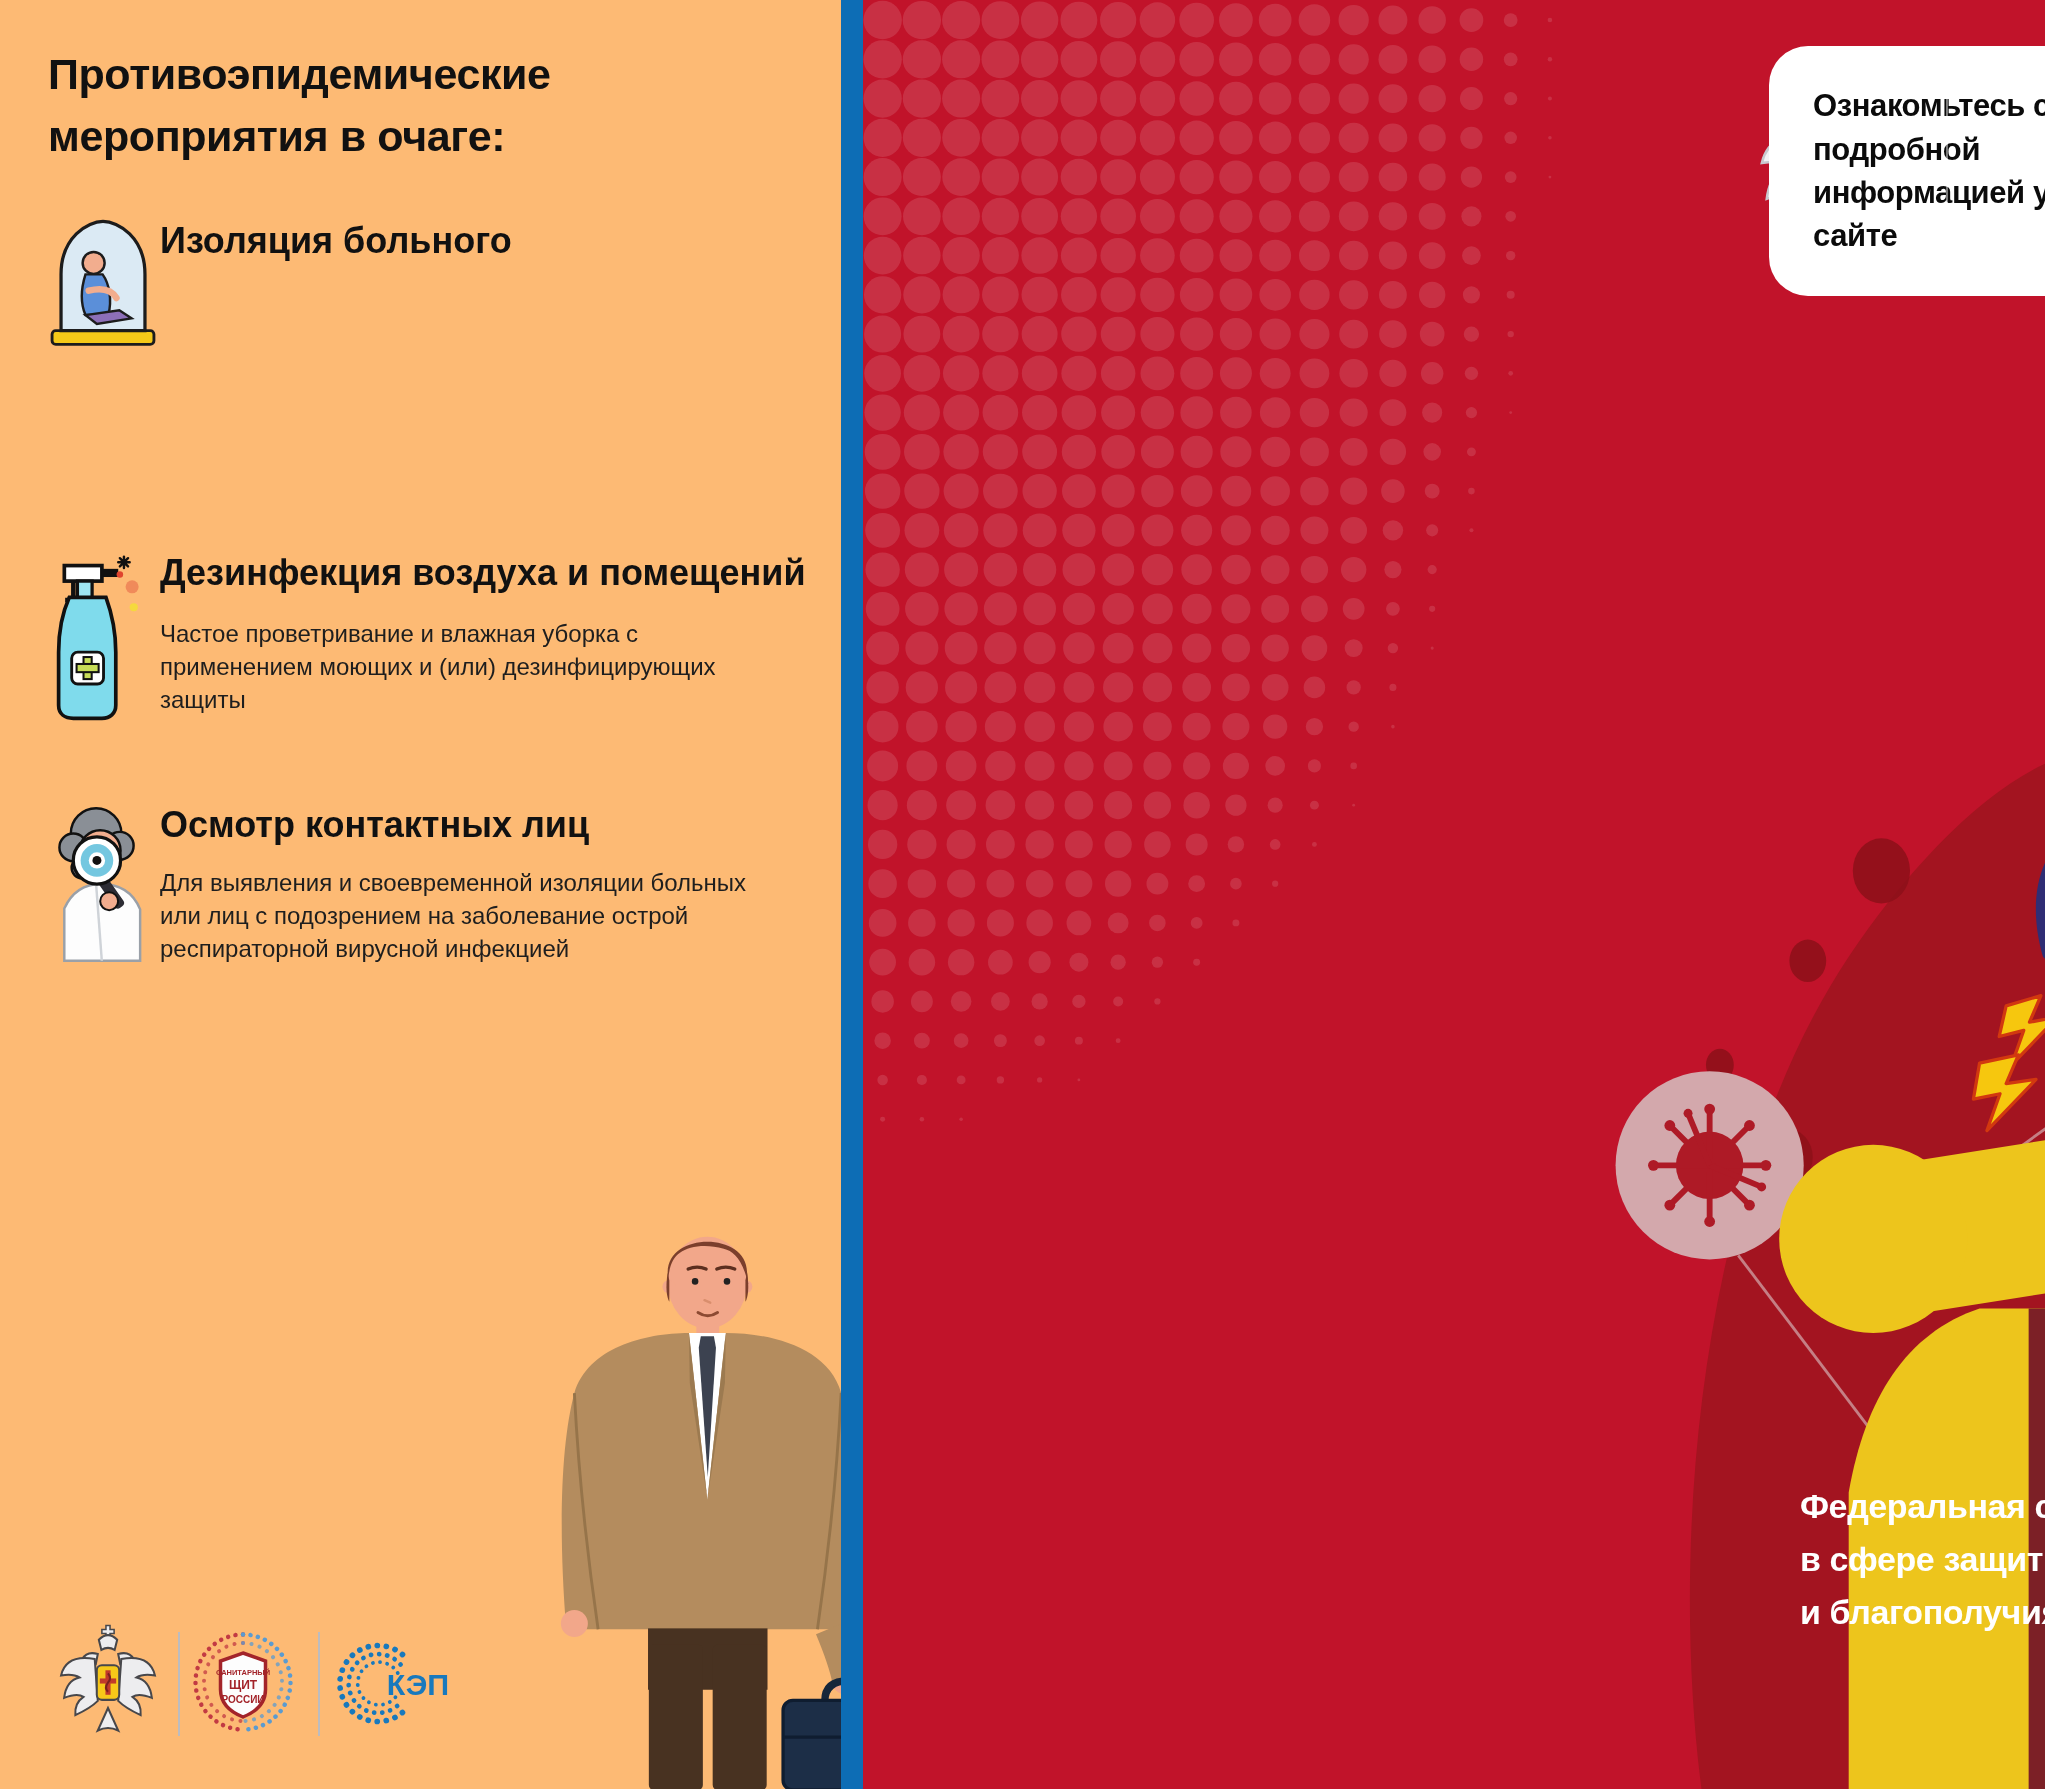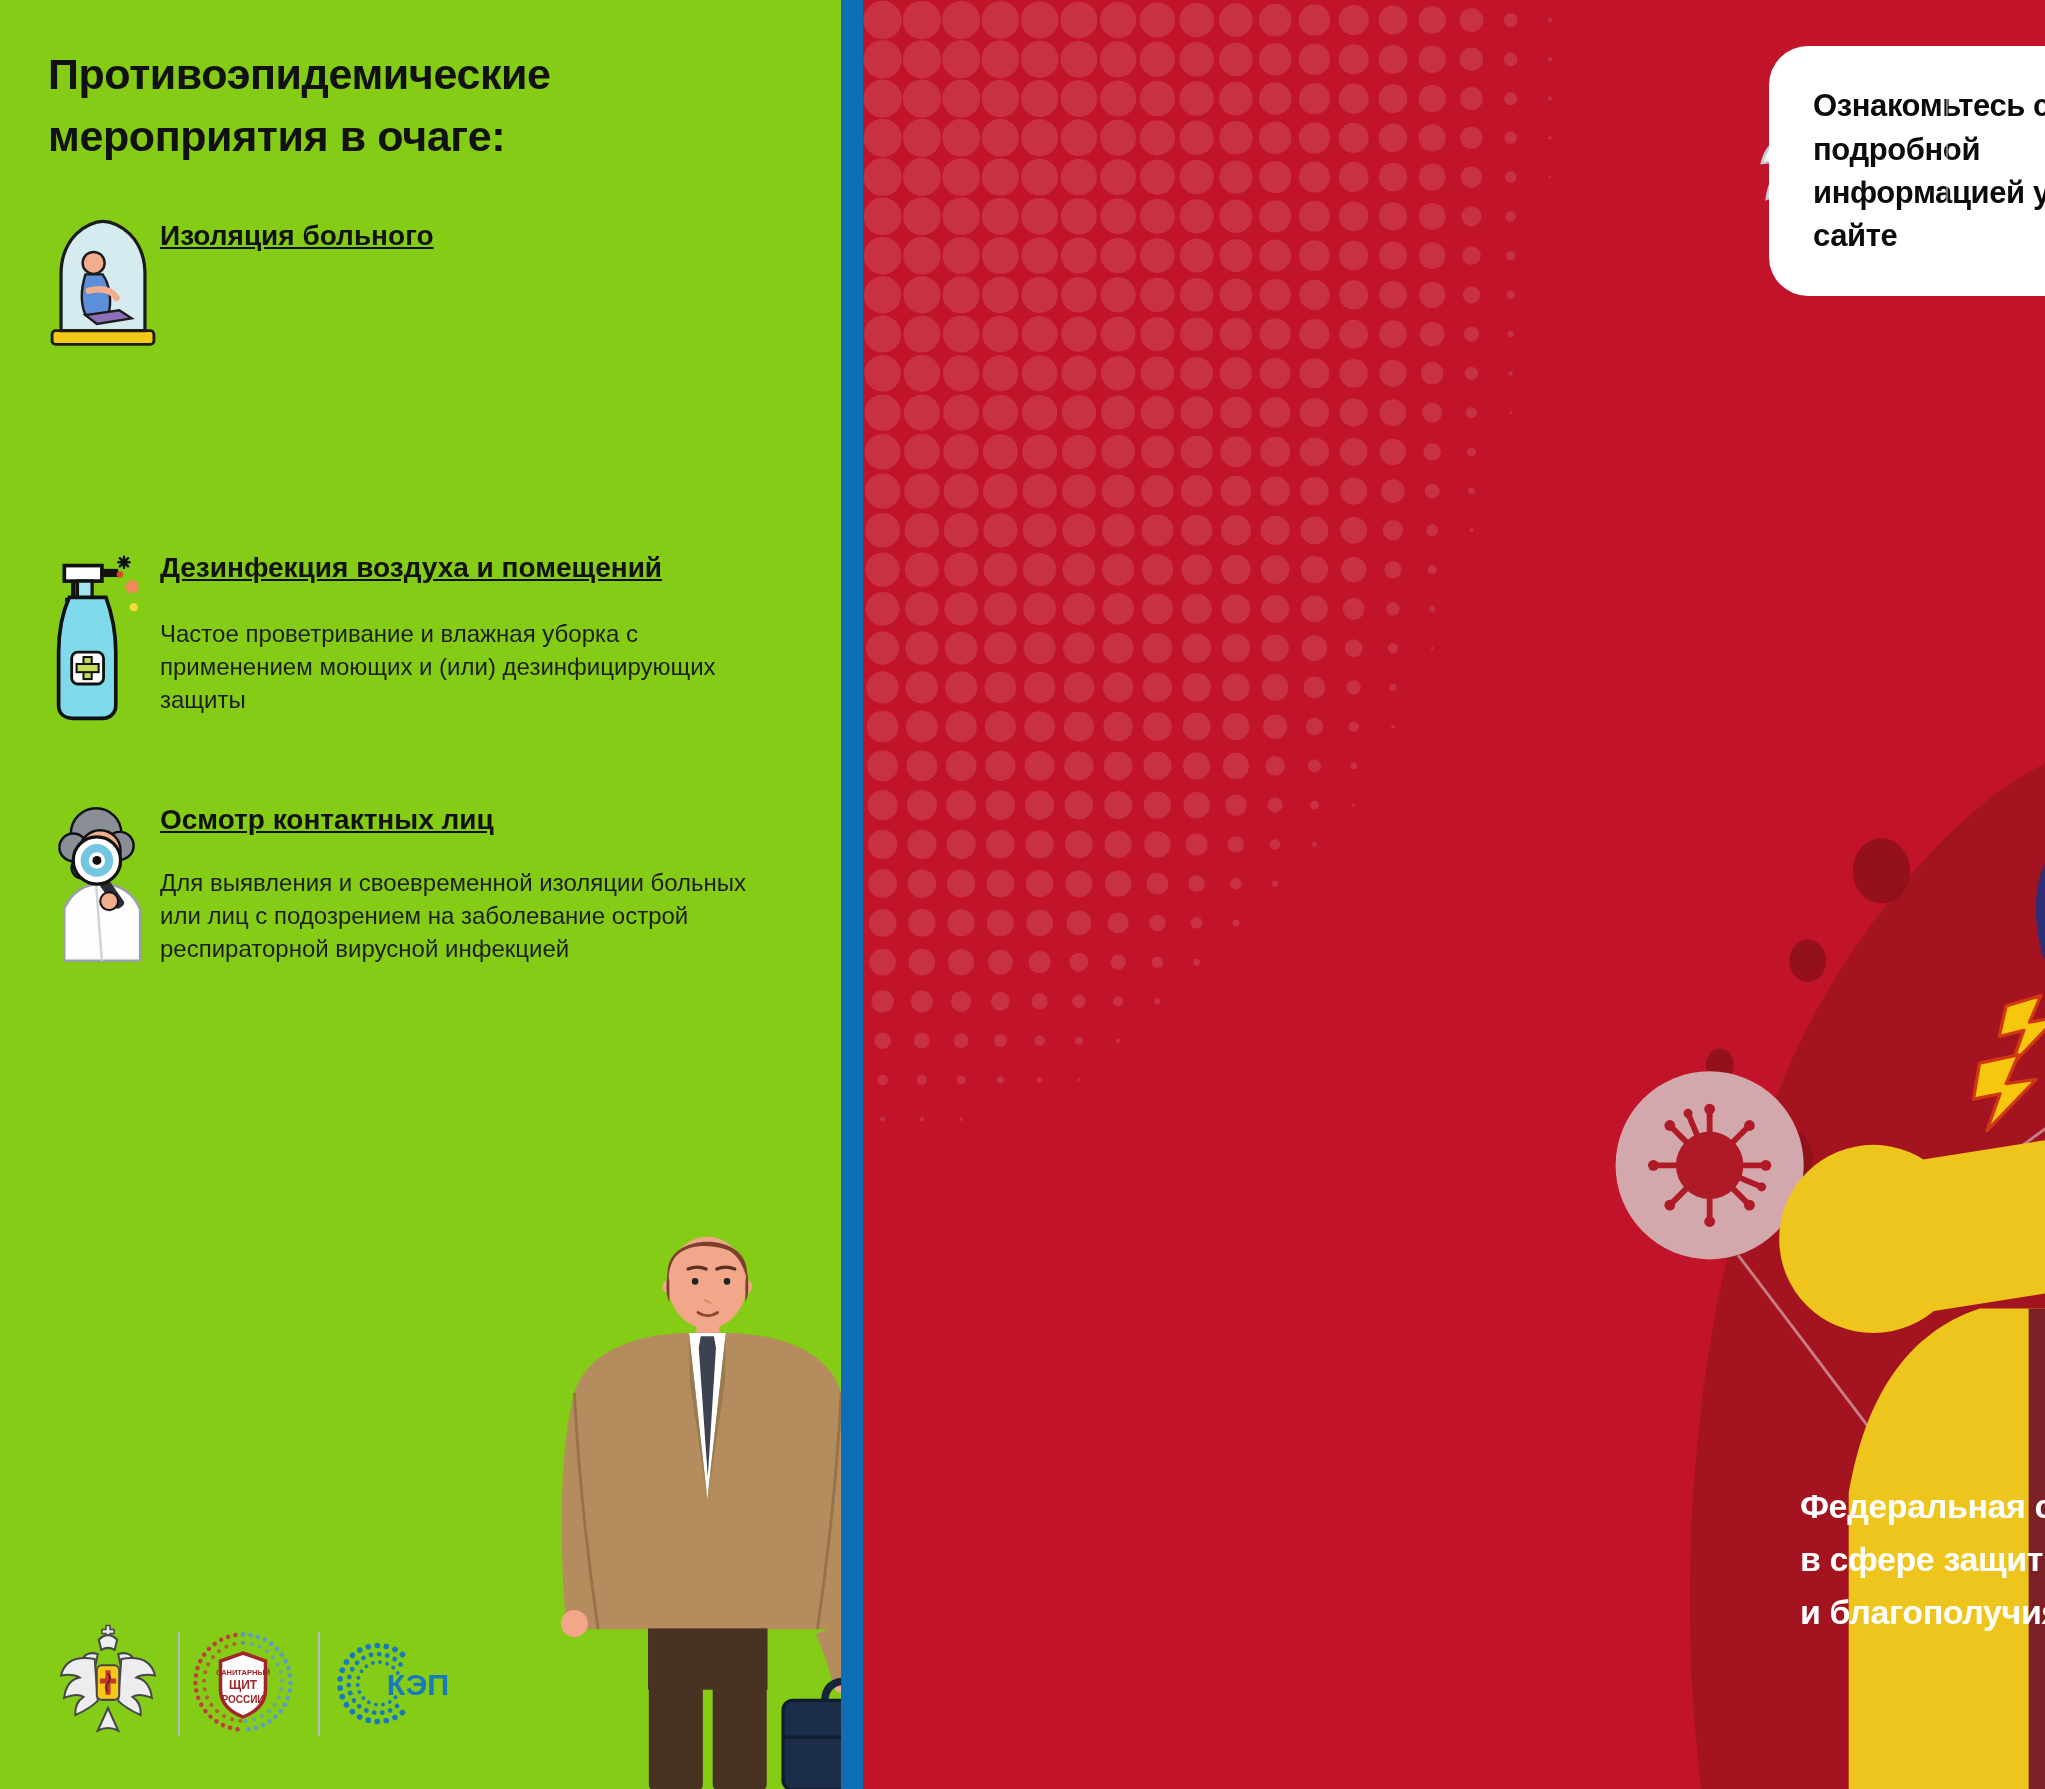--- a/index.html
+++ b/index.html
@@ -1,25 +1,25 @@
 <!DOCTYPE html>
 <html style="font-size:6.5px"><head>
 <meta charset="utf-8">
 <style>
   html,body{margin:0;padding:0;background:#555;}
   #page{position:relative;width:2532px;height:1790px;overflow:hidden;
         font-family:"Liberation Sans","DejaVu Sans",sans-serif;background:#c1132a;}
   .abs{position:absolute;}
   
-  #left-panel{left:0;top:0;width:841px;height:1790px;background:#84cc16;}
+  #left-panel{left:0;top:0;width:841px;height:1790px;background:#fdba74;}
   #fold-stripe{left:841px;top:0;width:22px;height:1790px;background:#0d6db5;}
   #red-area{left:863px;top:0;width:1668px;height:1790px;background:#c1132a;}
   #main-heading{left:48px;top:43px;width:614px;font-size:43px;line-height:1.45;
                 font-weight:bold;color:#111;letter-spacing:-0.4px;}
-  .sec-title{font-size:28px;font-weight:bold;color:#111;text-decoration:underline;}
+  .sec-title{font-size:36px;font-weight:bold;color:#111;}
   .sec-body{font-size:24px;line-height:1.38;color:#1e1e1e;}
   
   #qr-card{left:906px;top:46px;width:720px;height:250px;background:#fff;border-radius:39px;
            display:flex;align-items:center;z-index:5;}
   #qr-card .card-text{margin-left:44px;width:417px;font-size:31px;font-weight:bold;
                       color:#0b0b0b;line-height:1.4;letter-spacing:-0.4px;}
   
   #mid-footer{left:937px;top:1480px;width:675px;color:#fff;font-size:34px;font-weight:bold;
               line-height:1.56;letter-spacing:-0.4px;z-index:6;}
   .divider-v{width:1.6px;background:rgba(255,255,255,0.45);z-index:6;}

